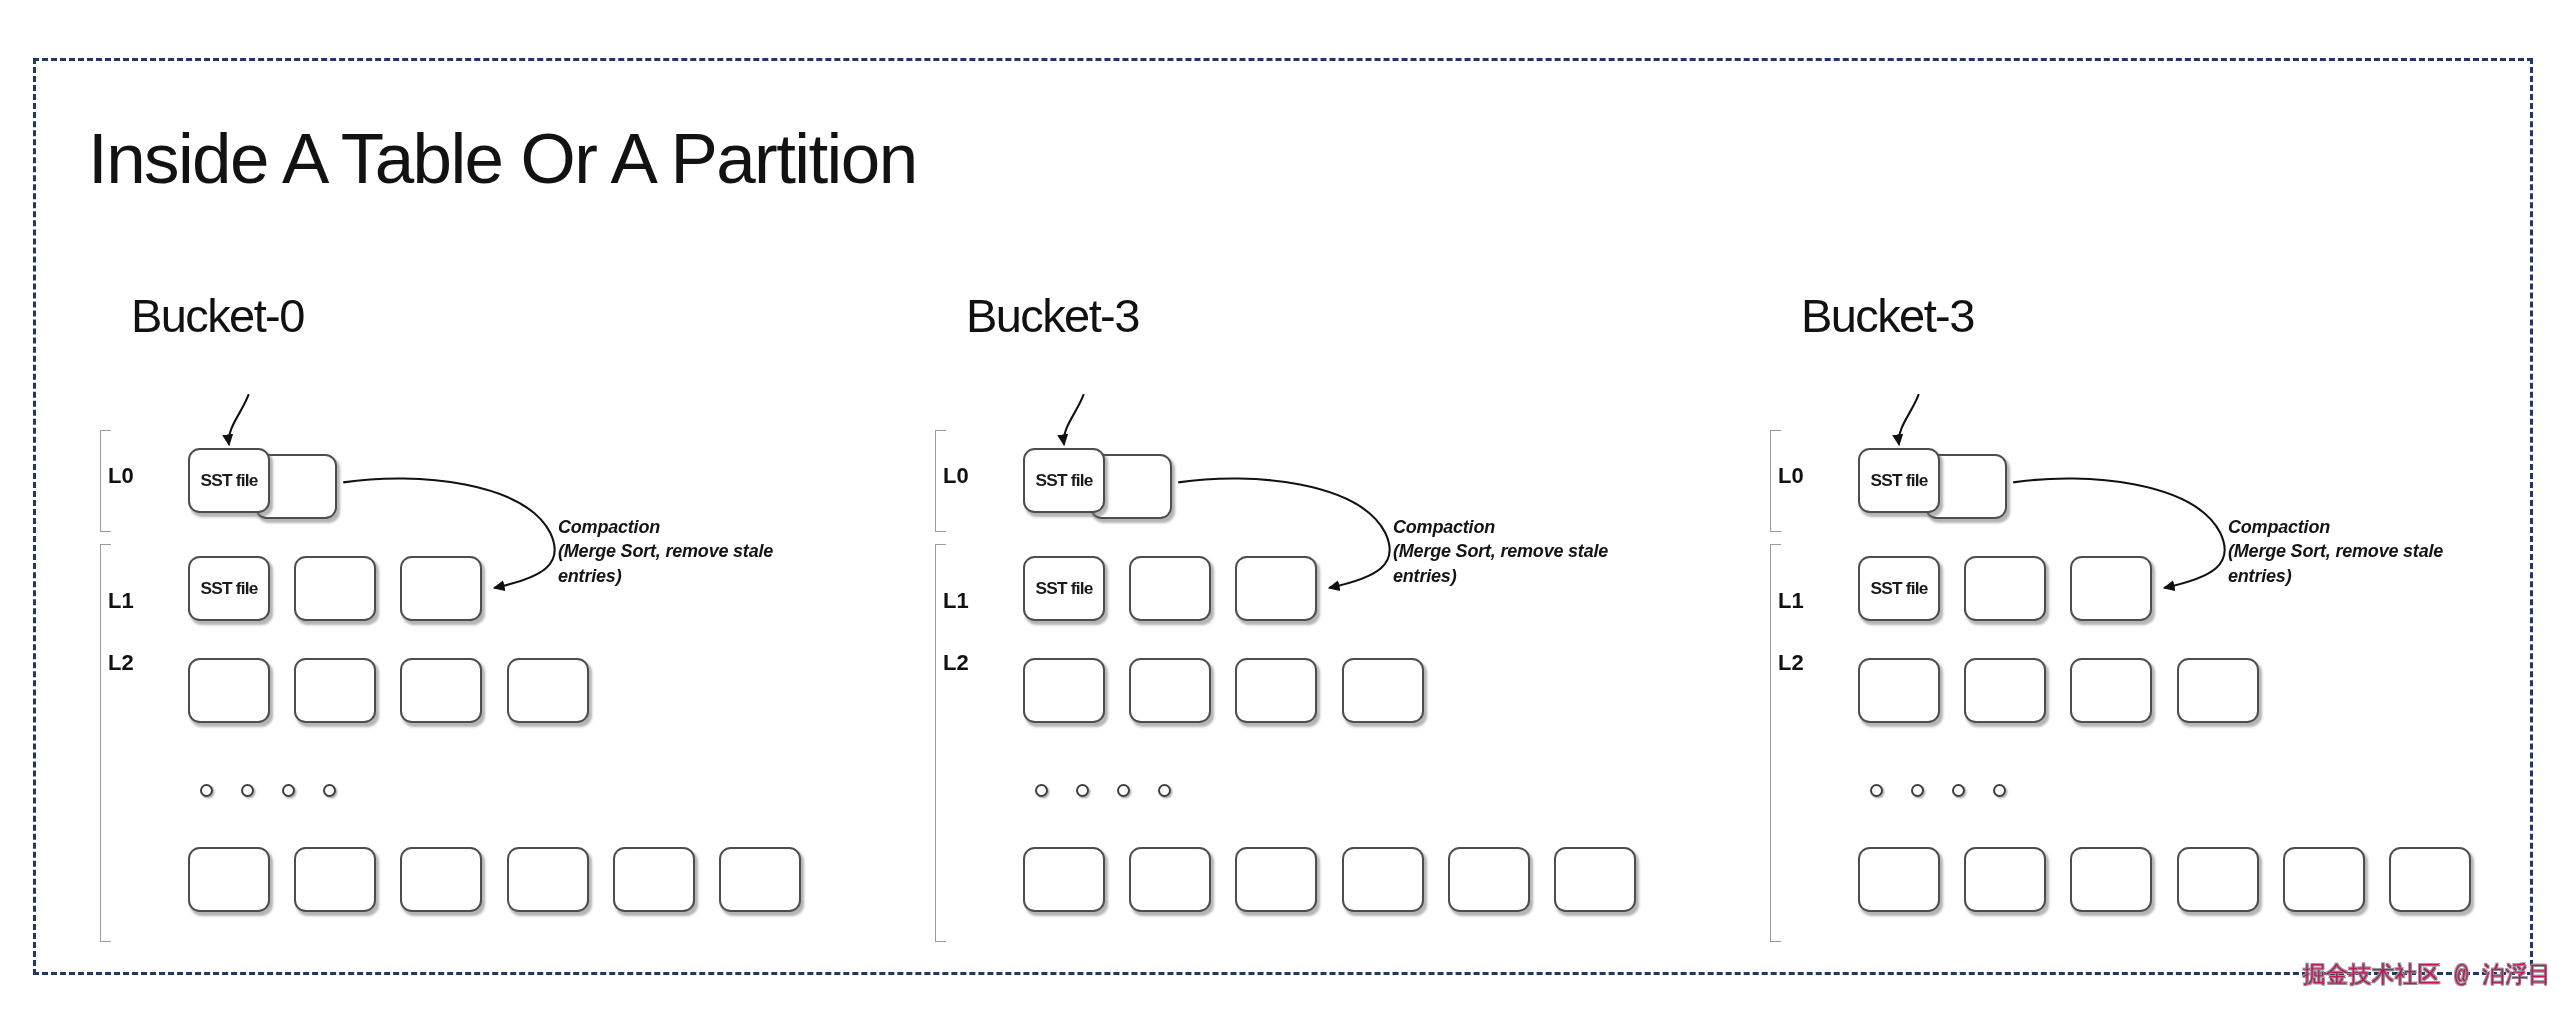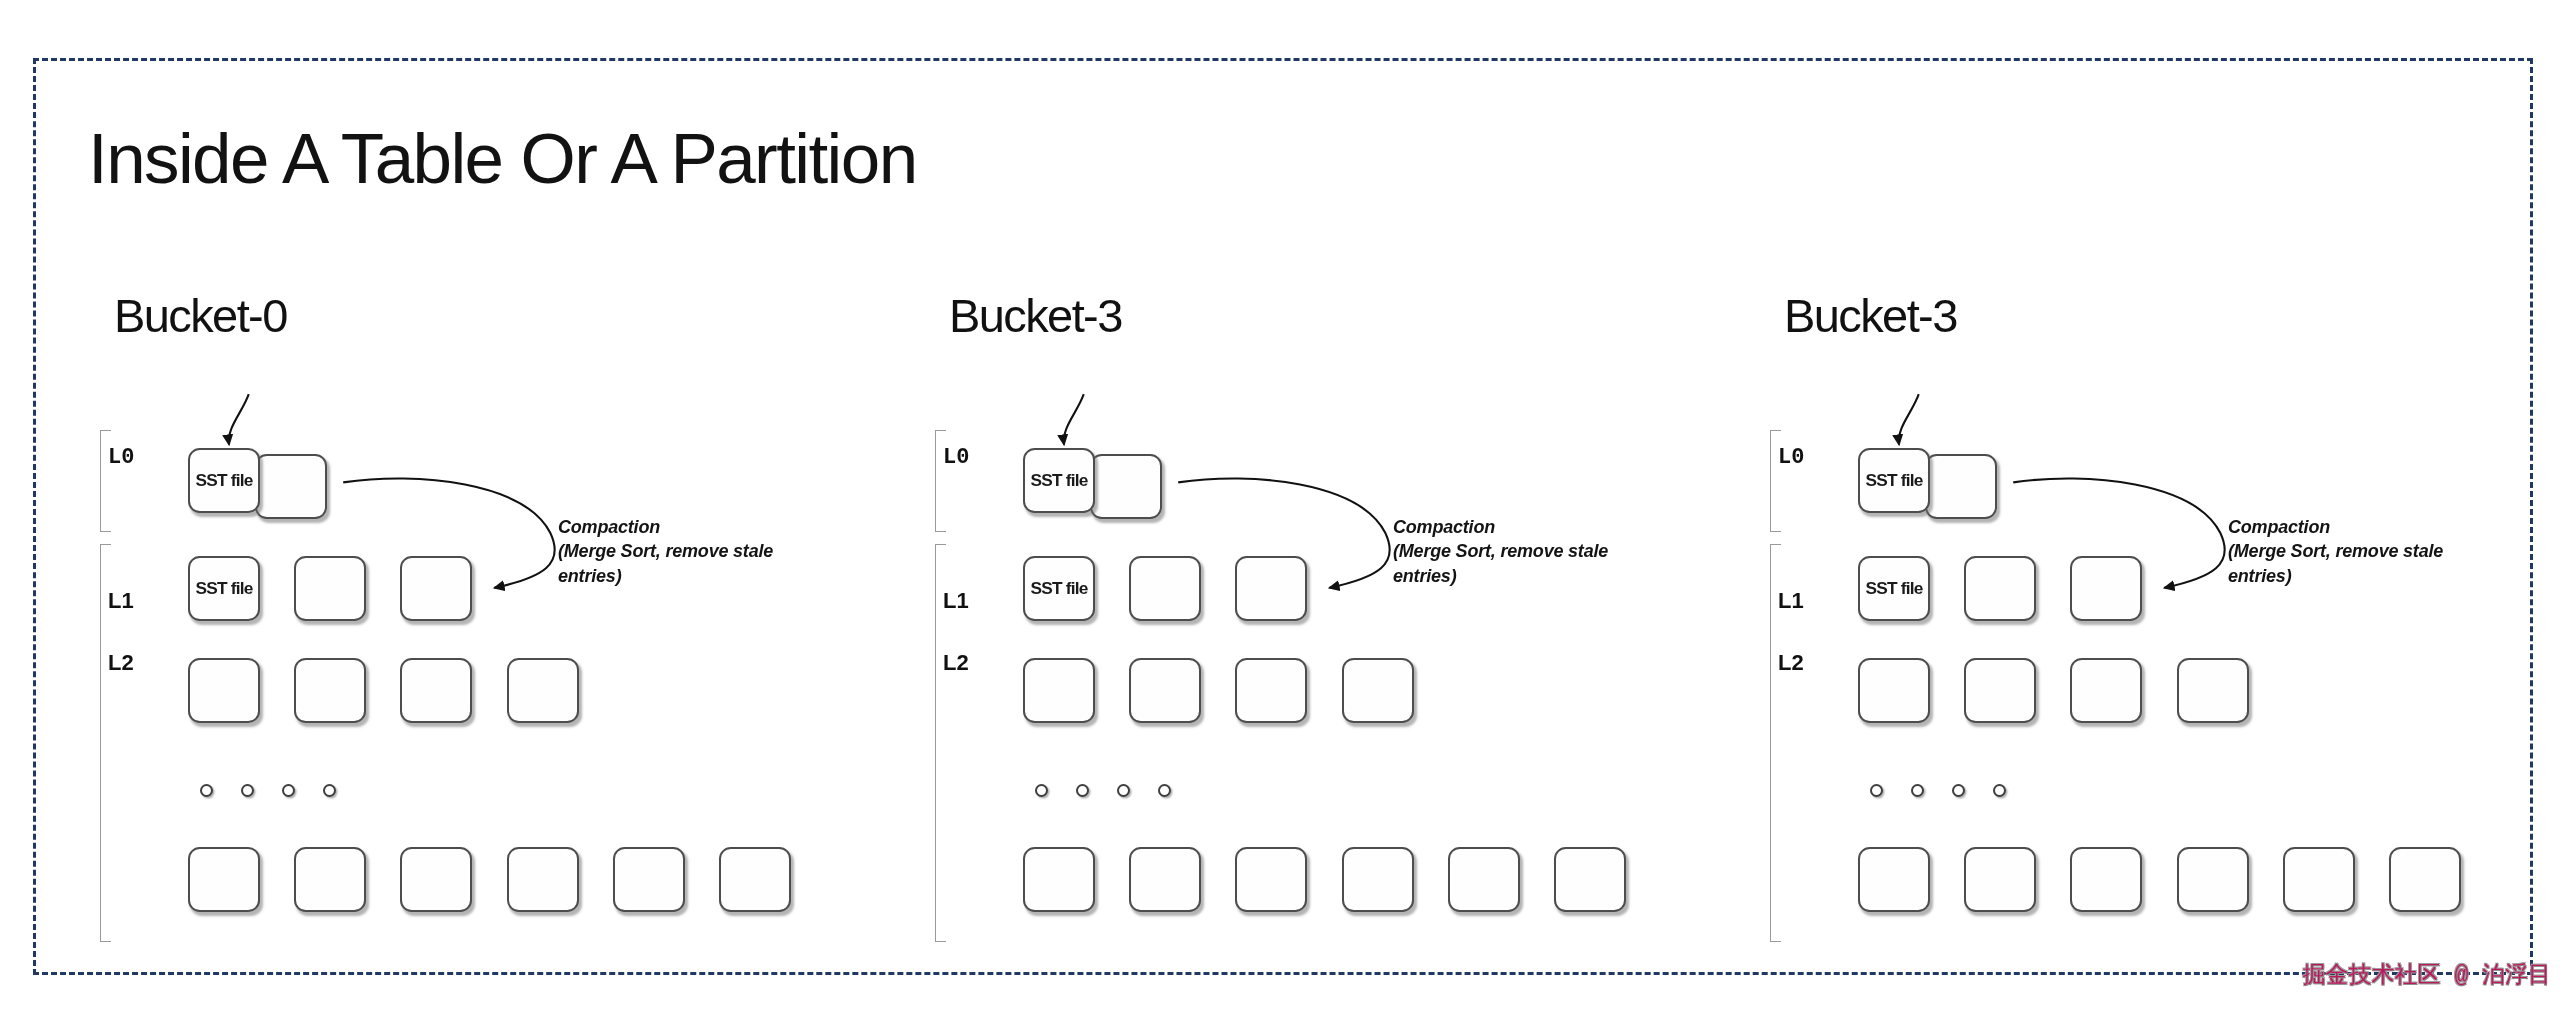--- a/index.html
+++ b/index.html
@@ -8,33 +8,33 @@
 
   .frame{position:absolute;left:33px;top:58px;width:2500px;height:917px;
          border:3.9px dashed #1f3864;box-sizing:border-box;}
 
   .title{position:absolute;left:88px;top:75px;font-size:71px;font-weight:400;
          letter-spacing:-1.6px;color:#121212;line-height:1;white-space:nowrap;text-align:right;}
 
   .bucket{position:absolute;top:284px;width:800px;height:677px;}
   .bucket.b0{left:79px;} .bucket.b1{left:914px;} .bucket.b2{left:1749px;}
 
-  .bucket-label{position:absolute;left:35px;top:7.9px;font-size:47px;font-weight:400;
+  .bucket-label{position:absolute;left:52px;top:7.9px;font-size:47px;font-weight:400;
                 letter-spacing:-1.6px;color:#111;line-height:1;white-space:nowrap;}
 
   .bracket{position:absolute;left:20.5px;width:11px;border:1.6px solid #9a9a9a;
            border-right:none;box-sizing:border-box;}
   .bracket.seg1{top:146px;height:102px;}
   .bracket.seg2{top:260px;height:398px;}
 
   .lvl-label{position:absolute;left:29px;font-size:22px;font-weight:700;
              color:#111;line-height:1;}
-  .lvl-label.l0{top:163px;font-family:Liberation Mono, monospace;} .lvl-label.l1{top:306px;} .lvl-label.l2{top:368px;}
-
-  .box{position:absolute;width:72px;height:65px;background:#fefefe;
+  .lvl-label.l0{top:181px;} .lvl-label.l1{top:306px;} .lvl-label.l2{top:368px;}
+
+  .box{position:absolute;width:82px;height:65px;background:#fefefe;
        border:2.4px solid #4d4d4d;border-radius:11.8px;box-sizing:border-box;
        box-shadow:2.4px 3.2px 2.4px rgba(105,105,105,.5);
        display:flex;align-items:center;justify-content:center;}
   .sst-text{font-size:17.3px;font-weight:700;letter-spacing:-0.8px;color:#1a1a1a;}
 
   
   .box.l0a{left:109px;top:164px;z-index:2;}
   .box.l0b{left:176px;top:170px;z-index:1;}
   
   .box.r1c1{left:109px;top:272px;} .box.r1c2{left:215px;top:272px;} .box.r1c3{left:321px;top:272px;}

